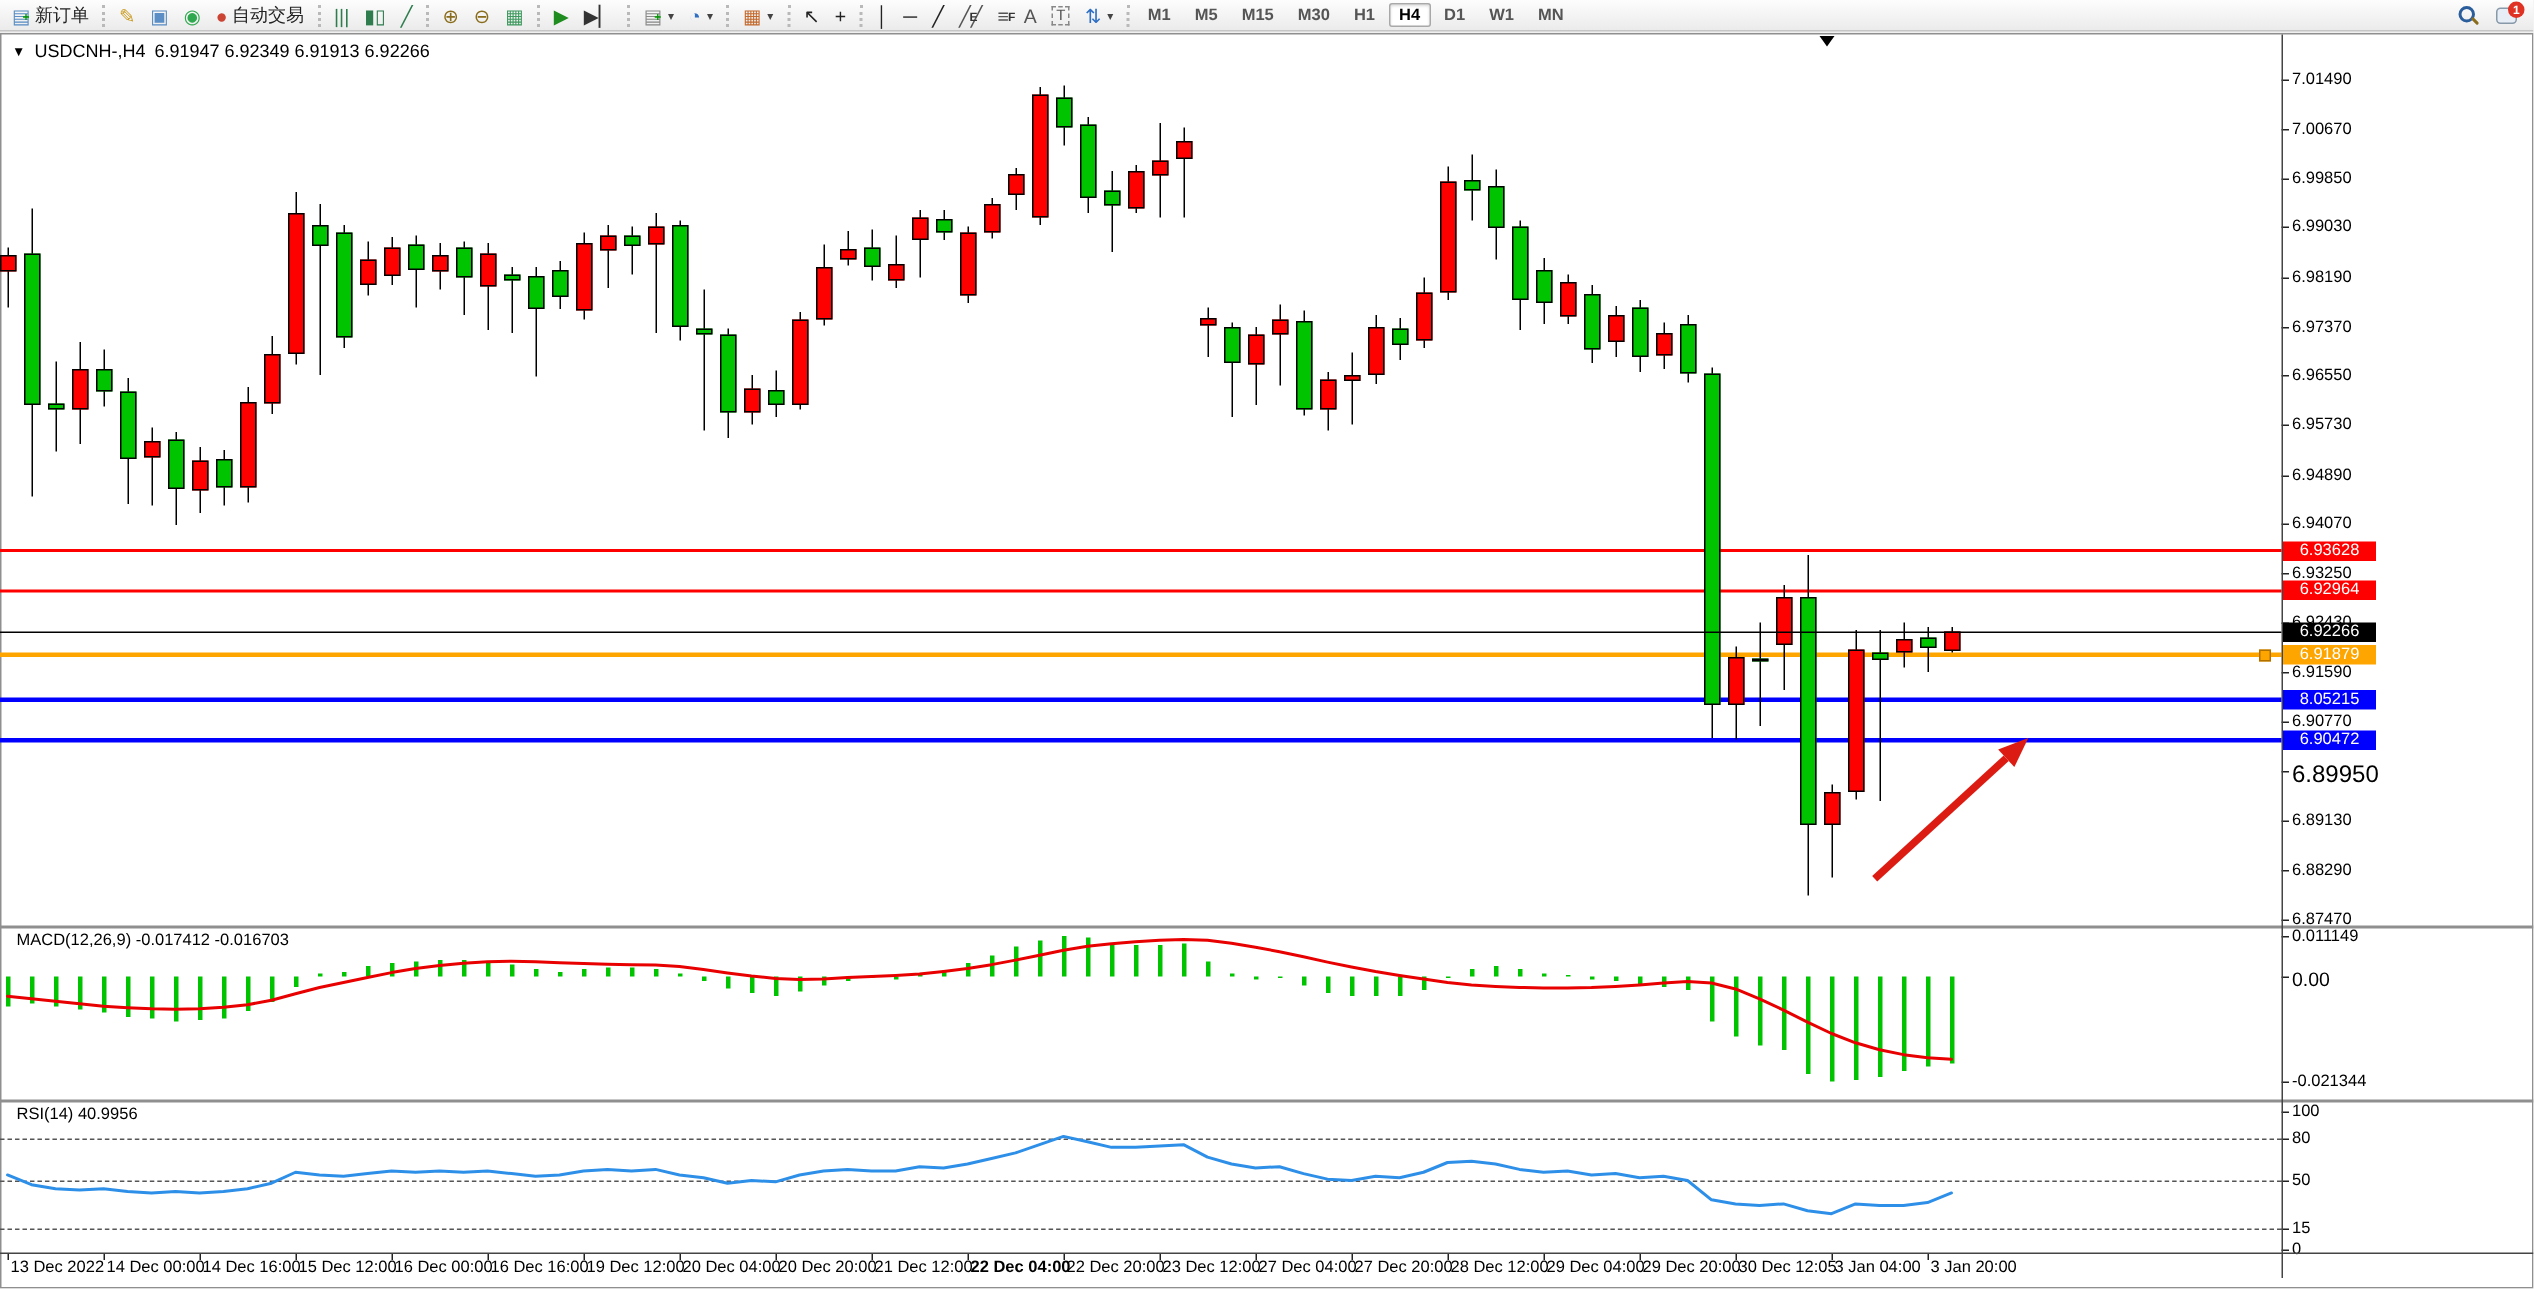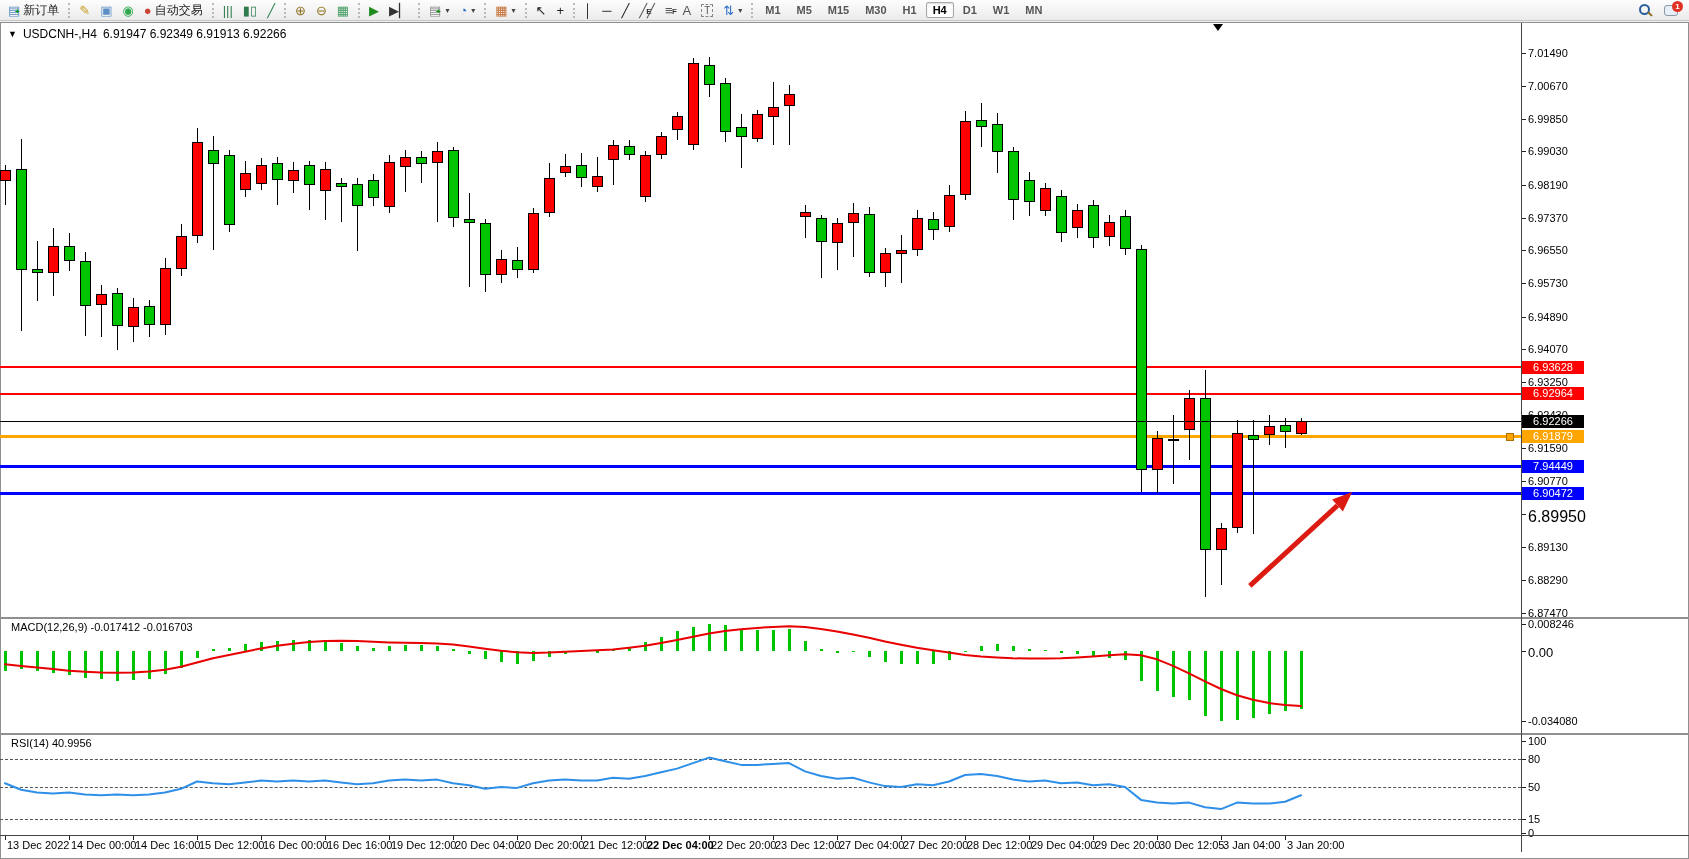--- a/index.html
+++ b/index.html
@@ -377,21 +377,21 @@
       <div style="position: absolute; left: 1264px; top: 426.1px; width: 11px; height: 8.8px; background: rgb(255, 0, 0); border: 1px solid rgb(0, 0, 0); box-sizing: border-box; z-index: 10;"></div>
       <div style="position: absolute; left: 1285px; top: 418.1px; width: 1px; height: 30px; background: rgb(0, 0, 0); z-index: 9;"></div>
       <div style="position: absolute; left: 1280px; top: 424.9px; width: 11px; height: 7.2px; background: rgb(0, 196, 0); border: 1px solid rgb(0, 0, 0); box-sizing: border-box; z-index: 10;"></div>
       <div style="position: absolute; left: 1301px; top: 418.1px; width: 1px; height: 17.4px; background: rgb(0, 0, 0); z-index: 9;"></div>
       <div style="position: absolute; left: 1296px; top: 421.4px; width: 11px; height: 12.7px; background: rgb(255, 0, 0); border: 1px solid rgb(0, 0, 0); box-sizing: border-box; z-index: 10;"></div>
       <div style="position: absolute; left: 0px; top: 421.4px; width: 1521px; height: 1px; background: rgb(0, 0, 0); z-index: 12;"></div>
       <div style="position: absolute; left: 1522px; top: 360.5px; width: 62px; height: 13px; background: rgb(255, 0, 0); color: rgb(255, 255, 255); font-size: 11px; line-height: 13px; text-align: center; z-index: 25;">6.93628</div>
       <div style="position: absolute; left: 1522px; top: 387.1px; width: 62px; height: 13px; background: rgb(255, 0, 0); color: rgb(255, 255, 255); font-size: 11px; line-height: 13px; text-align: center; z-index: 25;">6.92964</div>
       <div style="position: absolute; left: 1522px; top: 414.9px; width: 62px; height: 13px; background: rgb(0, 0, 0); color: rgb(255, 255, 255); font-size: 11px; line-height: 13px; text-align: center; z-index: 25;">6.92266</div>
       <div style="position: absolute; left: 1522px; top: 430.4px; width: 62px; height: 13px; background: rgb(255, 165, 0); color: rgb(255, 255, 255); font-size: 11px; line-height: 13px; text-align: center; z-index: 25;">6.91879</div>
-      <div style="position: absolute; left: 1522px; top: 460.1px; width: 62px; height: 13px; background: rgb(0, 0, 255); color: rgb(255, 255, 255); font-size: 11px; line-height: 13px; text-align: center; z-index: 25;">7.94449</div>
+      <div style="position: absolute; left: 1522px; top: 460.1px; width: 62px; height: 13px; background: rgb(0, 0, 255); color: rgb(255, 255, 255); font-size: 11px; line-height: 13px; text-align: center; z-index: 25;">8.05215</div>
       <div style="position: absolute; left: 1522px; top: 486.6px; width: 62px; height: 13px; background: rgb(0, 0, 255); color: rgb(255, 255, 255); font-size: 11px; line-height: 13px; text-align: center; z-index: 25;">6.90472</div>
       <div style="position: absolute; left: 4px; top: 651px; width: 3px; height: 19.8px; background: rgb(0, 196, 0); z-index: 8;"></div>
       <div style="position: absolute; left: 20px; top: 651px; width: 3px; height: 18.1px; background: rgb(0, 196, 0); z-index: 8;"></div>
       <div style="position: absolute; left: 36px; top: 651px; width: 3px; height: 19.8px; background: rgb(0, 196, 0); z-index: 8;"></div>
       <div style="position: absolute; left: 52px; top: 651px; width: 3px; height: 22.4px; background: rgb(0, 196, 0); z-index: 8;"></div>
       <div style="position: absolute; left: 68px; top: 651px; width: 3px; height: 23.8px; background: rgb(0, 196, 0); z-index: 8;"></div>
       <div style="position: absolute; left: 84px; top: 651px; width: 3px; height: 27.1px; background: rgb(0, 196, 0); z-index: 8;"></div>
       <div style="position: absolute; left: 100px; top: 651px; width: 3px; height: 28.4px; background: rgb(0, 196, 0); z-index: 8;"></div>
       <div style="position: absolute; left: 116px; top: 651px; width: 3px; height: 29.7px; background: rgb(0, 196, 0); z-index: 8;"></div>
       <div style="position: absolute; left: 132px; top: 651px; width: 3px; height: 29px; background: rgb(0, 196, 0); z-index: 8;"></div>
@@ -462,25 +462,25 @@
       <div style="position: absolute; left: 1172px; top: 651px; width: 3px; height: 46.2px; background: rgb(0, 196, 0); z-index: 8;"></div>
       <div style="position: absolute; left: 1188px; top: 651px; width: 3px; height: 48.8px; background: rgb(0, 196, 0); z-index: 8;"></div>
       <div style="position: absolute; left: 1204px; top: 651px; width: 3px; height: 64.7px; background: rgb(0, 196, 0); z-index: 8;"></div>
       <div style="position: absolute; left: 1220px; top: 651px; width: 3px; height: 70.4px; background: rgb(0, 196, 0); z-index: 8;"></div>
       <div style="position: absolute; left: 1236px; top: 651px; width: 3px; height: 69.3px; background: rgb(0, 196, 0); z-index: 8;"></div>
       <div style="position: absolute; left: 1252px; top: 651px; width: 3px; height: 66.7px; background: rgb(0, 196, 0); z-index: 8;"></div>
       <div style="position: absolute; left: 1268px; top: 651px; width: 3px; height: 63.4px; background: rgb(0, 196, 0); z-index: 8;"></div>
       <div style="position: absolute; left: 1284px; top: 651px; width: 3px; height: 60.4px; background: rgb(0, 196, 0); z-index: 8;"></div>
       <div style="position: absolute; left: 1300px; top: 651px; width: 3px; height: 57.5px; background: rgb(0, 196, 0); z-index: 8;"></div>
       <div style="position: absolute; left: 1521px; top: 623.8px; width: 5px; height: 1px; background: rgb(34, 34, 34); z-index: 6;"></div>
-      <div style="position: absolute; left: 1528px; top: 617.8px; font-size: 11px; color: rgb(0, 0, 0); z-index: 6;">0.008246</div>
+      <div style="position: absolute; left: 1528px; top: 617.8px; font-size: 11px; color: rgb(0, 0, 0); z-index: 6;">0.011149</div>
       <div style="position: absolute; left: 1521px; top: 651px; width: 5px; height: 1px; background: rgb(34, 34, 34); z-index: 6;"></div>
       <div style="position: absolute; left: 1528px; top: 645px; font-size: 13px; color: rgb(0, 0, 0); z-index: 6;">0.00</div>
       <div style="position: absolute; left: 1521px; top: 721.4px; width: 5px; height: 1px; background: rgb(34, 34, 34); z-index: 6;"></div>
-      <div style="position: absolute; left: 1528px; top: 715.4px; font-size: 11px; color: rgb(0, 0, 0); z-index: 6;">-0.034080</div>
+      <div style="position: absolute; left: 1528px; top: 715.4px; font-size: 11px; color: rgb(0, 0, 0); z-index: 6;">-0.021344</div>
       <div style="position: absolute; left: 1521px; top: 741px; width: 5px; height: 1px; background: rgb(34, 34, 34); z-index: 6;"></div>
       <div style="position: absolute; left: 1528px; top: 735px; font-size: 11px; color: rgb(0, 0, 0); z-index: 6;">100</div>
       <div style="position: absolute; left: 0px; top: 759.4px; width: 1521px; border-top: 1px dashed rgb(85, 85, 85); z-index: 4;"></div>
       <div style="position: absolute; left: 1521px; top: 759.4px; width: 5px; height: 1px; background: rgb(34, 34, 34); z-index: 6;"></div>
       <div style="position: absolute; left: 1528px; top: 753.4px; font-size: 11px; color: rgb(0, 0, 0); z-index: 6;">80</div>
       <div style="position: absolute; left: 0px; top: 787px; width: 1521px; border-top: 1px dashed rgb(85, 85, 85); z-index: 4;"></div>
       <div style="position: absolute; left: 1521px; top: 787px; width: 5px; height: 1px; background: rgb(34, 34, 34); z-index: 6;"></div>
       <div style="position: absolute; left: 1528px; top: 781px; font-size: 11px; color: rgb(0, 0, 0); z-index: 6;">50</div>
       <div style="position: absolute; left: 0px; top: 819.2px; width: 1521px; border-top: 1px dashed rgb(85, 85, 85); z-index: 4;"></div>
       <div style="position: absolute; left: 1521px; top: 819.2px; width: 5px; height: 1px; background: rgb(34, 34, 34); z-index: 6;"></div>

